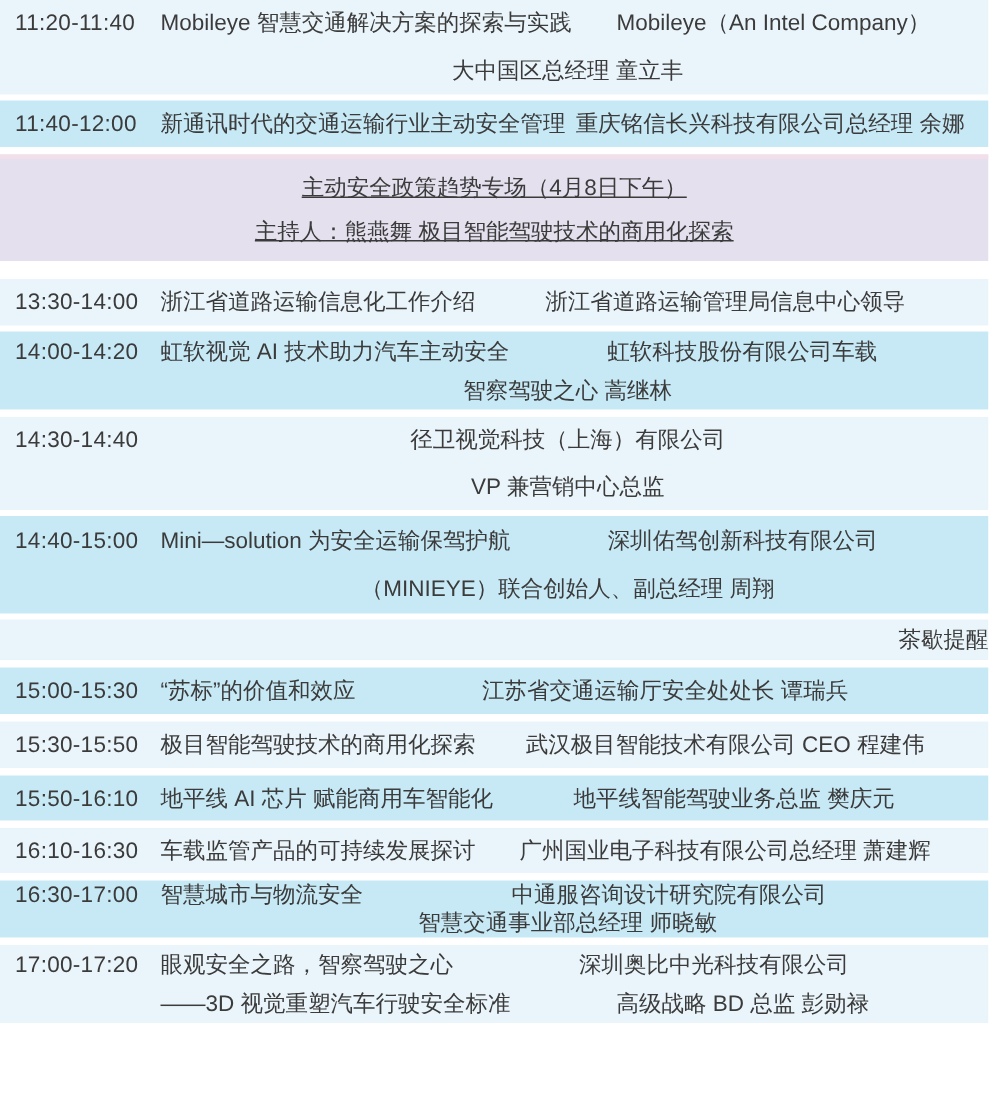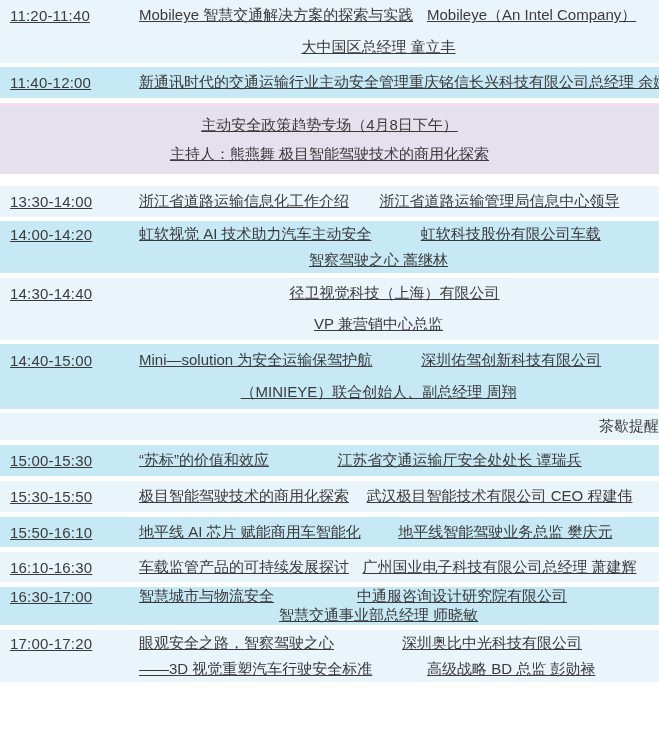--- a/index.html
+++ b/index.html
@@ -19,23 +19,23 @@
   }
   .agenda{width:659px;height:731px;display:flex;flex-direction:column;}
   .row{
     box-sizing:border-box;
     display:flex;flex-direction:column;justify-content:space-around;
     padding:0 9px 0 10px;
     flex:none;
   }
   .row.pale{background:var(--c-pale);}
   .row.cyan{background:var(--c-cyan);}
-  .line{display:flex;align-items:center;min-height:0;text-decoration:underline;}
+  .line{display:flex;align-items:center;min-height:0;}
   .cell-time{width:97px;flex:none;letter-spacing:0.2px;white-space:nowrap;}
-  .cell-title{flex:none;white-space:nowrap;margin-left:32px;}
+  .cell-title{flex:none;white-space:nowrap;}
   .cell-right{flex:1;text-align:center;white-space:nowrap;}
   .section-header{
     box-sizing:border-box;
     background:var(--c-purple);
     border-top:3px solid var(--c-purple_edge);
     display:flex;flex-direction:column;justify-content:space-evenly;align-items:center;
     flex:none;
     text-decoration:underline;
   }
   .section-header .hline{white-space:nowrap;}

